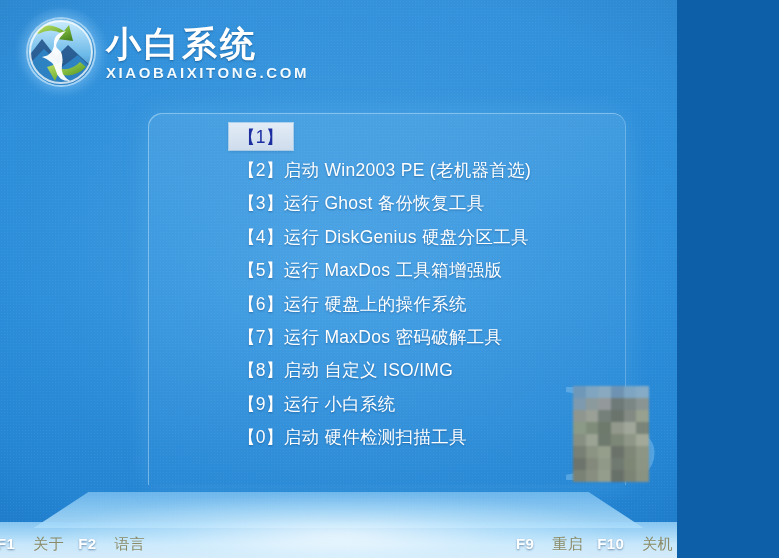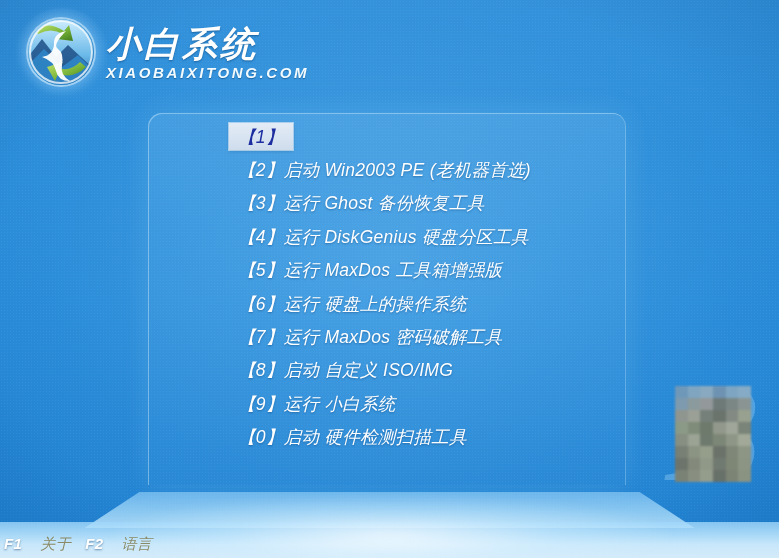--- a/index.html
+++ b/index.html
@@ -2,28 +2,27 @@
 <html><head>
 <meta charset="utf-8">
 <style>
   html, body {
     margin: 0;
     padding: 0;
     background: #0d5fa8;
   }
   #screen {
     position: relative;
-    width: 779px;
+    width: 677px;
     height: 558px;
     overflow: hidden;
     font-family: "Liberation Sans", "DejaVu Sans", sans-serif;
     background:
       radial-gradient(ellipse 900px 620px at 50% 46%, rgba(120,195,245,0.42) 0%, rgba(90,175,235,0.20) 38%, rgba(0,0,0,0) 72%),
       linear-gradient(180deg, #2c8cd8 0%, #2387d5 26%, #1f84d4 55%, #1c7fd0 80%, #1a7ccd 100%);
-    font-style: italic;
   }
   
   #dots {
     position: absolute;
     inset: 0;
     background-image:
       radial-gradient(rgba(255,255,255,0.055) 0.6px, rgba(0,0,0,0) 0.7px);
     background-size: 3px 3px;
     pointer-events: none;
     z-index: 2;
@@ -211,21 +210,21 @@
     display: grid;
     grid-template-columns: repeat(6, 1fr);
     grid-template-rows: repeat(8, 1fr);
     filter: blur(1.1px);
   }
   #wm-mosaic i { display: block; }
 
   
   #statusbar {
     position: absolute;
-    left: 8px;
+    left: 1px;
     right: 0;
     bottom: 0;
     height: 26px;
     z-index: 8;
     font-size: 15px;
     letter-spacing: 0.4px;
   }
   .status-group {
     position: absolute;
     bottom: 4px;
@@ -393,17 +392,23 @@
       </div>
   </div>
 
   <div id="statusbar">
     <div class="status-group" id="status-left">
         <span class="fk">F1</span>
         <span class="fl">关于</span>
         <span class="fk">F2</span>
         <span class="fl last">语言</span>
       </div>
+    <div class="status-group" id="status-right">
+        <span class="fk">F9</span>
+        <span class="fl">重启</span>
+        <span class="fk">F10</span>
+        <span class="fl last">关机</span>
+      </div>
   </div>
 
   <div id="dots"></div>
   <div id="vignette"></div>
 </div>
 
 </body></html>

